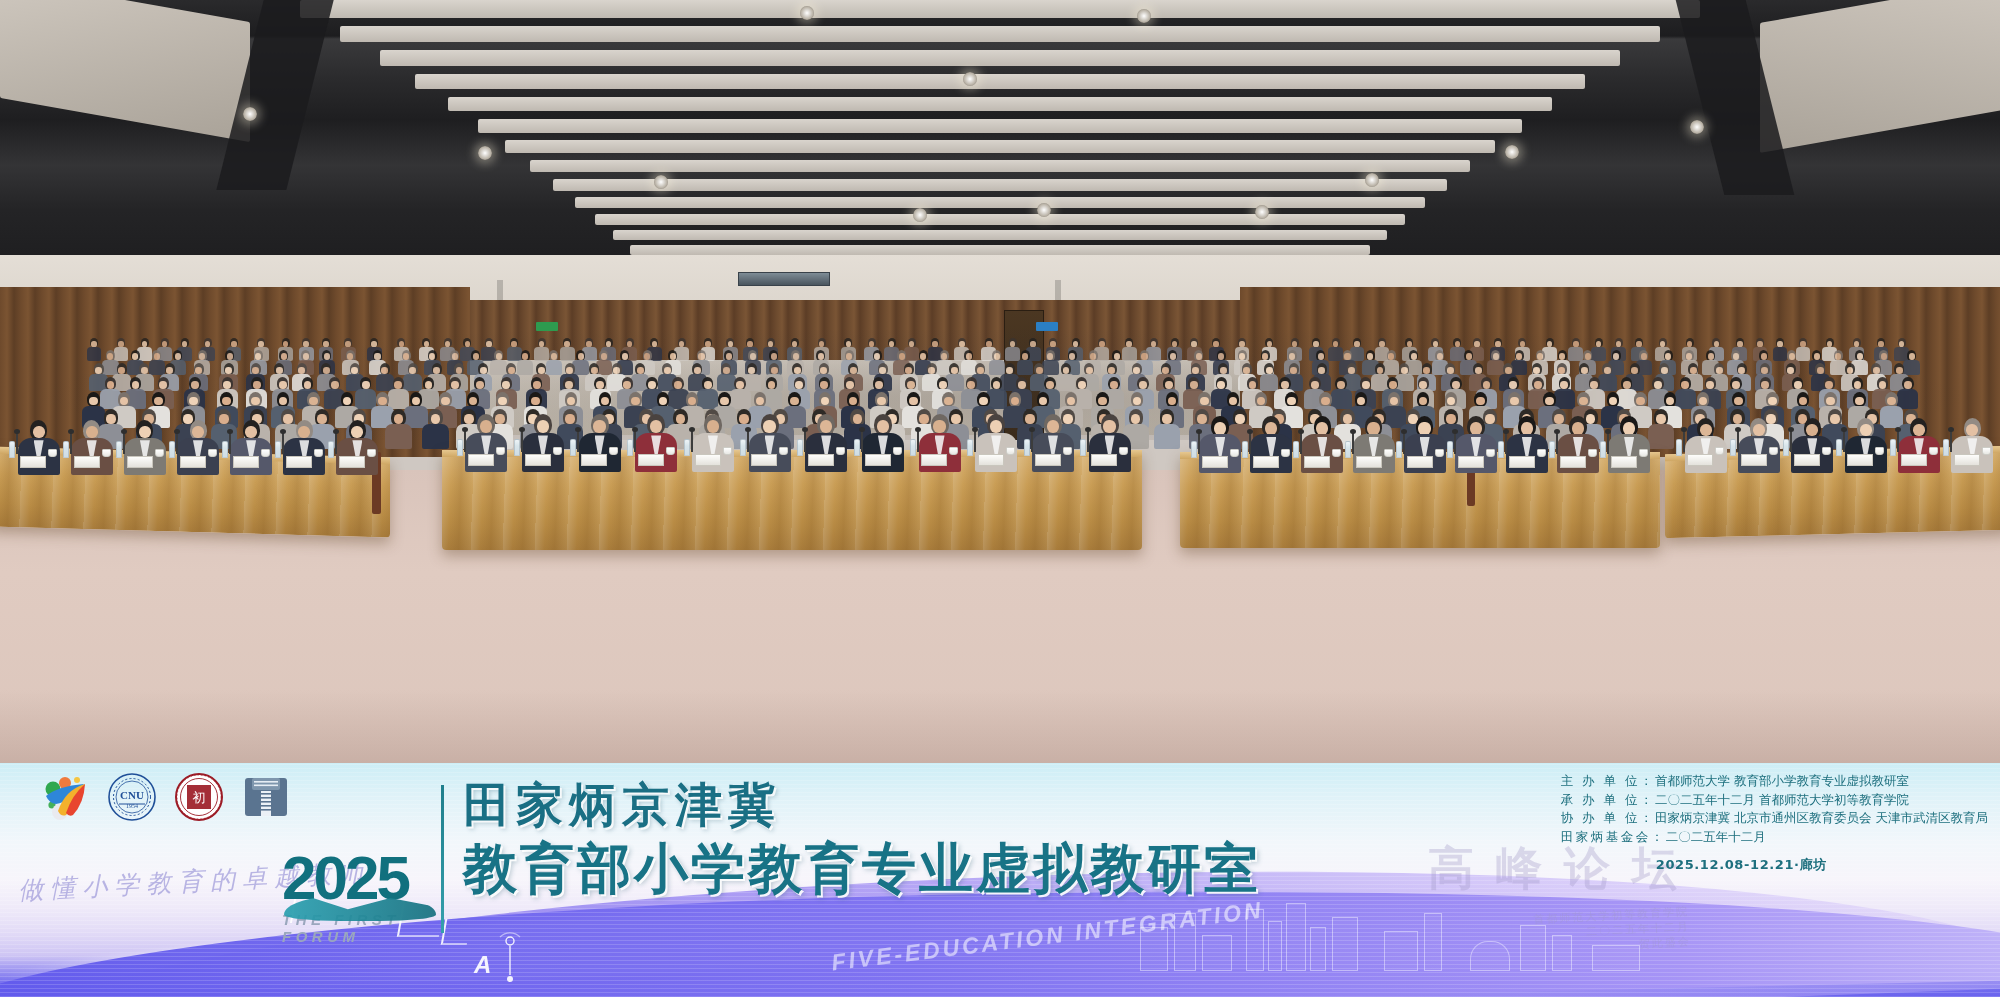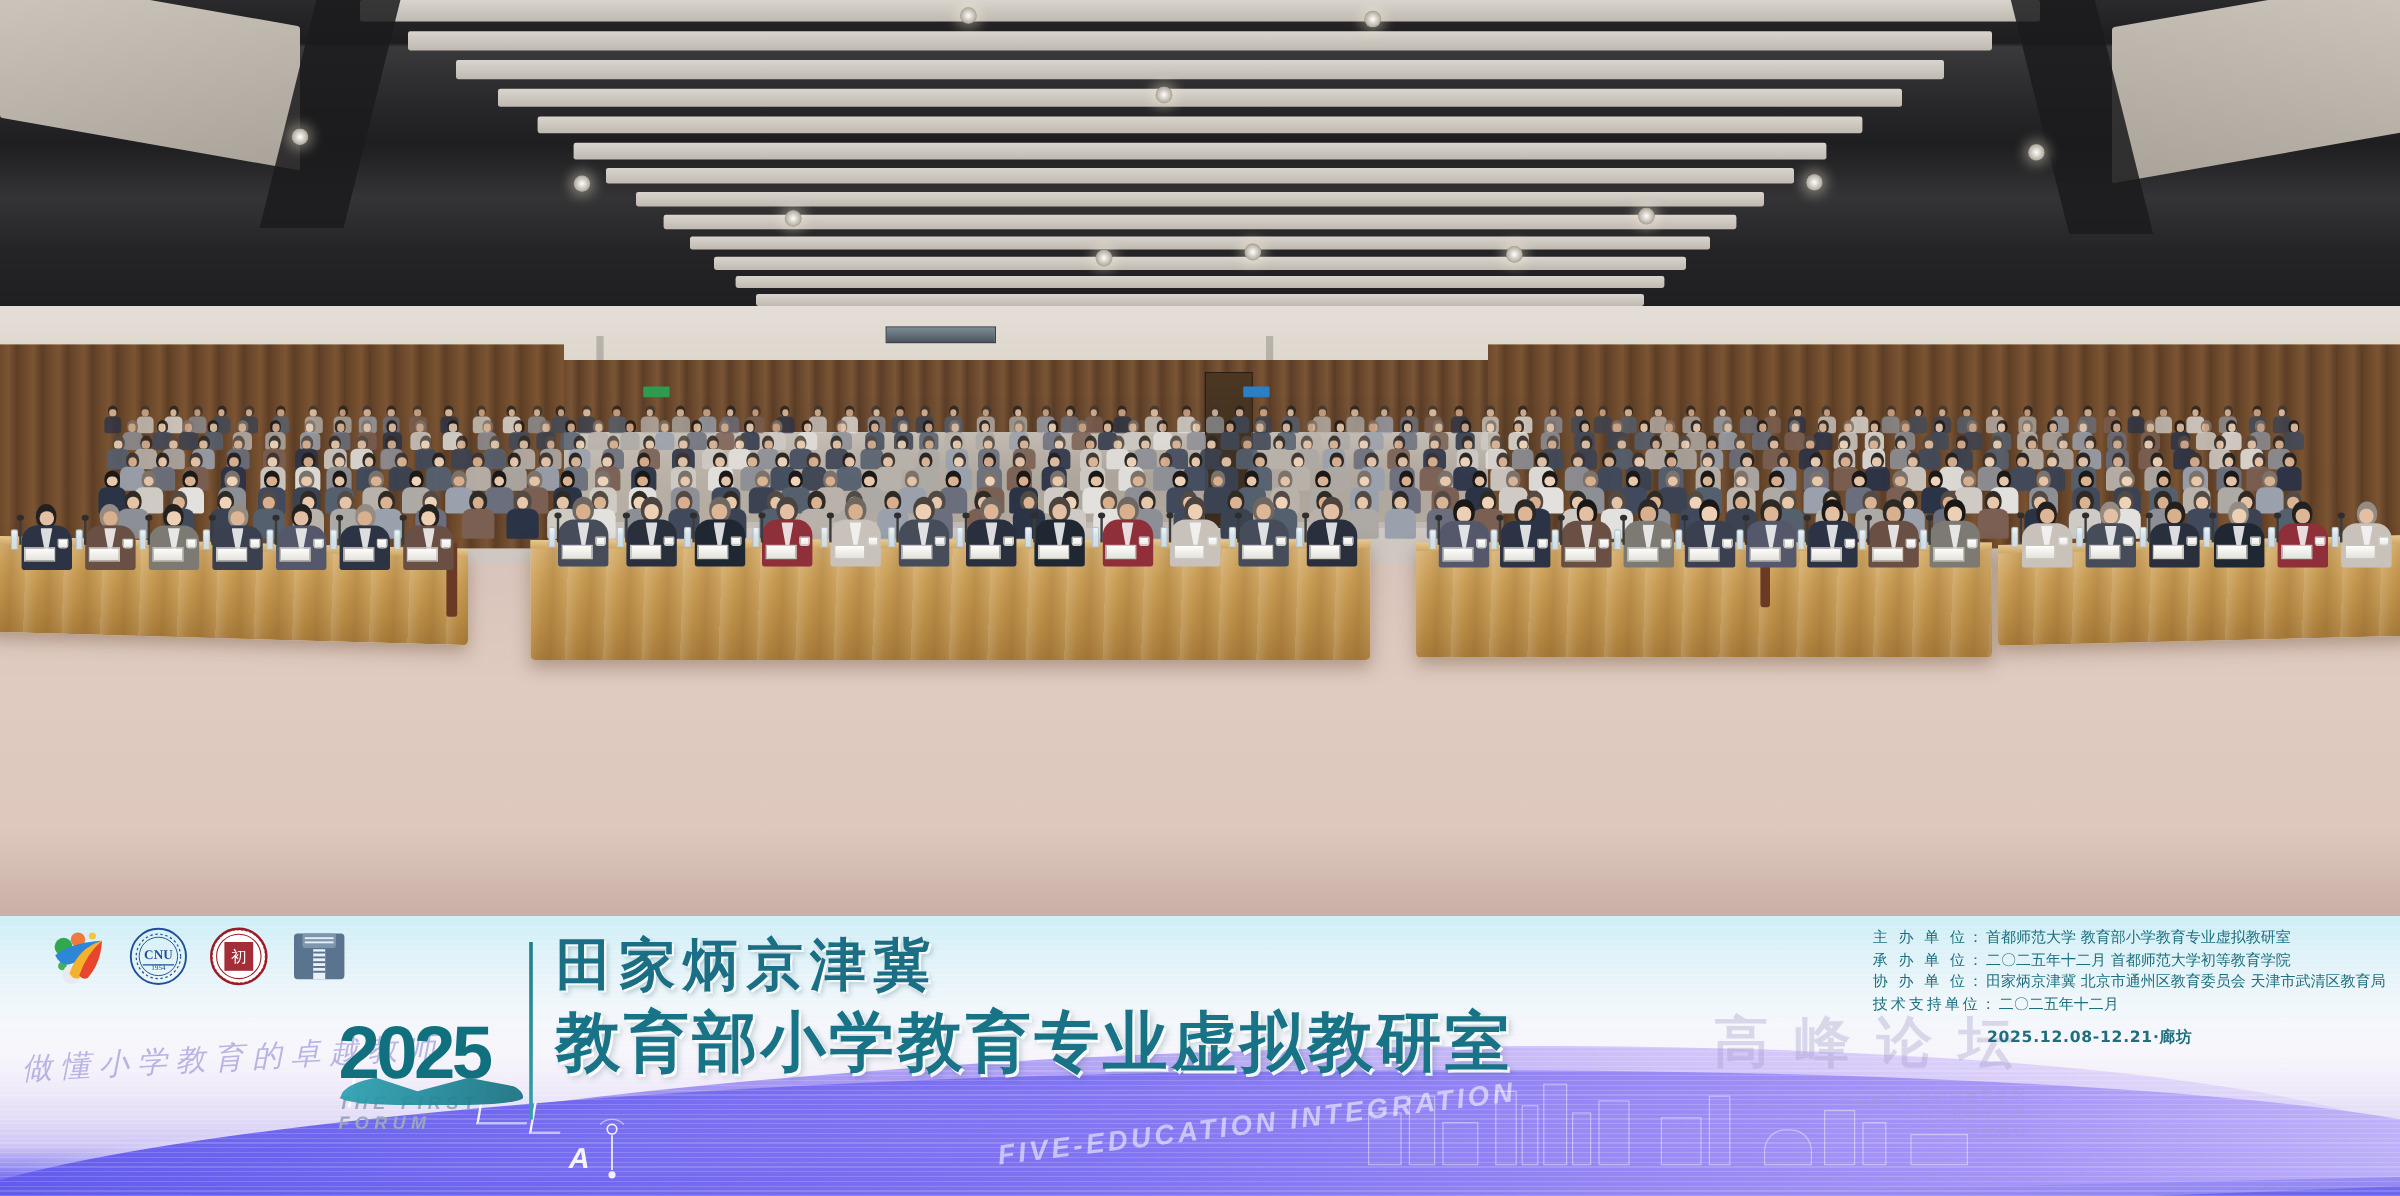--- a/index.html
+++ b/index.html
@@ -2776,21 +2776,21 @@
       <div class="org-row">
         <span class="org-label">主 办 单 位：</span><span>首都师范大学   教育部小学教育专业虚拟教研室</span>
       </div>
       <div class="org-row">
         <span class="org-label">承 办 单 位：</span><span>二〇二五年十二月  首都师范大学初等教育学院</span>
       </div>
       <div class="org-row">
         <span class="org-label">协 办 单 位：</span><span>田家炳京津冀  北京市通州区教育委员会  天津市武清区教育局</span>
       </div>
       <div class="org-row">
-        <span class="org-label">技术支持单位：</span><span>二〇二五年十二月</span>
+        <span class="org-label">田家炳基金会：</span><span>二〇二五年十二月</span>
       </div>
       <div class="org-date">2025.12.08-12.21·廊坊</div>
     </div>
 
     <div class="ai-mark">
       <svg viewBox="0 0 60 62" width="60" height="62">
         <text x="4" y="46" font-family="Liberation Sans, sans-serif" font-size="24" font-style="italic" font-weight="bold" fill="rgba(255,255,255,.92)">A</text>
         <circle cx="40" cy="14" r="4" fill="none" stroke="rgba(255,255,255,.9)" stroke-width="1.4"></circle>
         <line x1="40" y1="19" x2="40" y2="48" stroke="rgba(255,255,255,.9)" stroke-width="1.4"></line>
         <circle cx="40" cy="52" r="3" fill="rgba(255,255,255,.9)"></circle>

